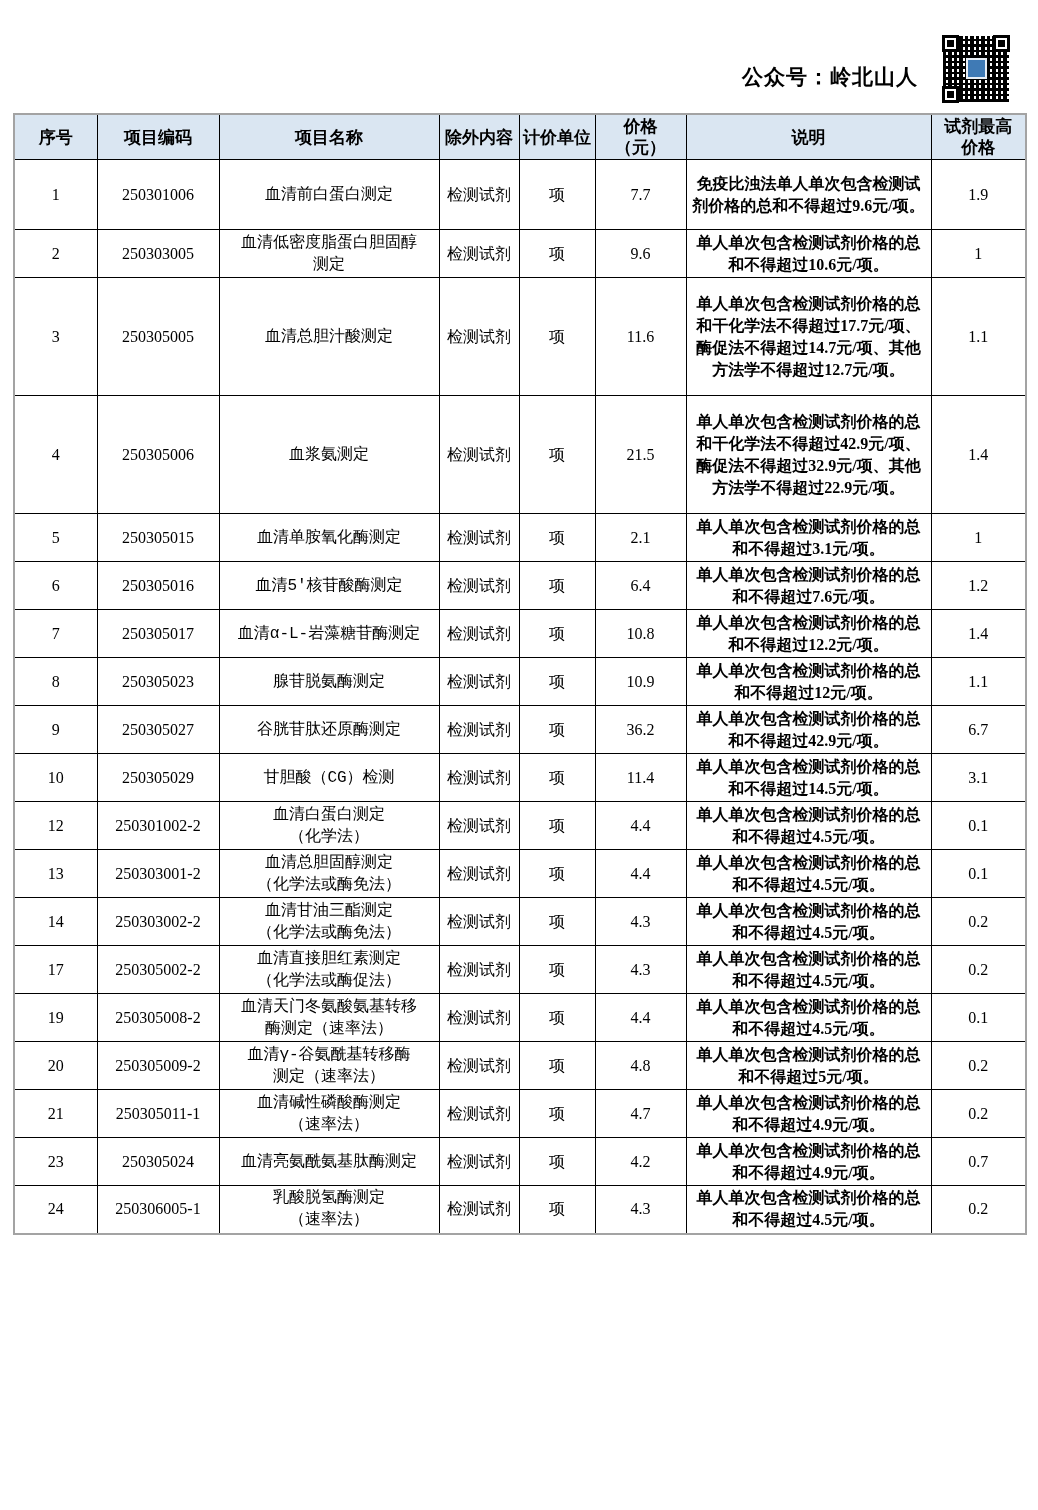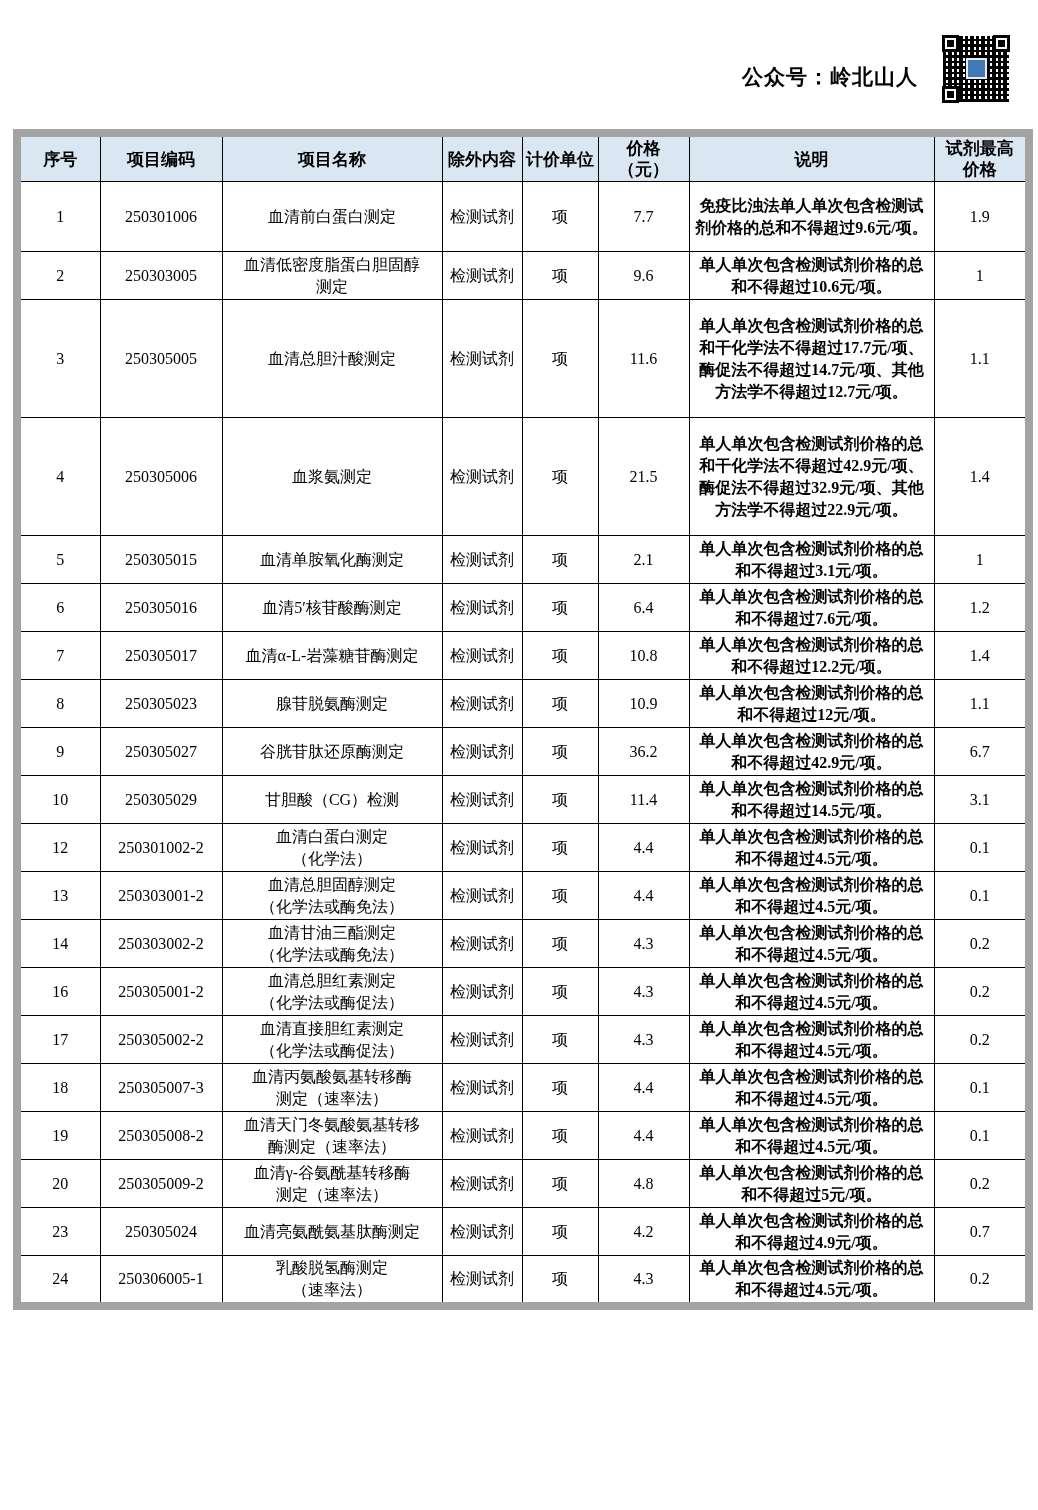--- a/index.html
+++ b/index.html
@@ -14,28 +14,28 @@
   .qr-pattern{position:absolute;inset:1px;
     background-image:
       repeating-linear-gradient(0deg,#000 0 3px,transparent 3px 6px,#000 6px 8px,transparent 8px 11px),
       repeating-linear-gradient(90deg,#000 0 3px,#fff 3px 5px,#000 5px 9px,#fff 9px 11px);}
   .finder{position:absolute;width:17px;height:17px;border:3px solid #000;background:#fff;box-sizing:border-box;}
   .finder::after{content:"";position:absolute;inset:2px;background:#000;}
   .finder.tl{top:0;left:0;} .finder.tr{top:0;right:0;} .finder.bl{bottom:0;left:0;}
   .qr-logo{position:absolute;left:24px;top:23px;width:21px;height:21px;background:#3f7ab5;border:2px solid #e8eef5;box-sizing:border-box;}
 
   
-  table.price-table{position:absolute;top:101px;left:13px;width:1012px;border-collapse:collapse;table-layout:fixed;
-    border:8px solid #a3a3a3;}
+  table.price-table{position:absolute;top:85px;left:13px;width:1012px;border-collapse:collapse;table-layout:fixed;
+    border:2px solid #a3a3a3;}
   .price-table th,.price-table td{border:1px solid #000;vertical-align:middle;text-align:center;
     padding:1px 3px;box-sizing:border-box;overflow:hidden;}
   .price-table thead th{background:#dae6f2;font-weight:bold;font-size:17px;line-height:21px;
     white-space:pre-line;height:42px;}
   .price-table td{font-size:16px;line-height:22px;}
-  .c-name{white-space:pre-line;}
+  .c-name{white-space:pre-line;font-family:Liberation Mono, monospace;}
   .c-note{text-align:left;padding-left:4px;padding-right:2px;font-size:16.5px;line-height:23px;font-weight:bold;}
   tbody tr{height:48px;}
   tbody tr:nth-child(1){height:70px;}
   tbody tr:nth-child(3),tbody tr:nth-child(4){height:118px;}
 </style>
 </head>
 <body>
 
 <div class="page">
 
@@ -204,53 +204,31 @@
       <td class="c-code">250303002-2</td>
       <td class="c-name">血清甘油三酯测定
 （化学法或酶免法）</td>
       <td class="c-exc">检测试剂</td>
       <td class="c-unit">项</td>
       <td class="c-price">4.3</td>
       <td class="c-note">单人单次包含检测试剂价格的总和不得超过4.5元/项。</td>
       <td class="c-max">0.2</td>
     </tr>
         <tr>
-      <td class="c-no">16</td>
-      <td class="c-code">250305001-2</td>
-      <td class="c-name">血清总胆红素测定
-（化学法或酶促法）</td>
-      <td class="c-exc">检测试剂</td>
-      <td class="c-unit">项</td>
-      <td class="c-price">4.3</td>
-      <td class="c-note">单人单次包含检测试剂价格的总和不得超过4.5元/项。</td>
-      <td class="c-max">0.2</td>
-    </tr>
-        <tr>
       <td class="c-no">17</td>
       <td class="c-code">250305002-2</td>
       <td class="c-name">血清直接胆红素测定
 （化学法或酶促法）</td>
       <td class="c-exc">检测试剂</td>
       <td class="c-unit">项</td>
       <td class="c-price">4.3</td>
       <td class="c-note">单人单次包含检测试剂价格的总和不得超过4.5元/项。</td>
       <td class="c-max">0.2</td>
     </tr>
         <tr>
-      <td class="c-no">18</td>
-      <td class="c-code">250305007-3</td>
-      <td class="c-name">血清丙氨酸氨基转移酶
-测定（速率法）</td>
-      <td class="c-exc">检测试剂</td>
-      <td class="c-unit">项</td>
-      <td class="c-price">4.4</td>
-      <td class="c-note">单人单次包含检测试剂价格的总和不得超过4.5元/项。</td>
-      <td class="c-max">0.1</td>
-    </tr>
-        <tr>
       <td class="c-no">19</td>
       <td class="c-code">250305008-2</td>
       <td class="c-name">血清天门冬氨酸氨基转移
 酶测定（速率法）</td>
       <td class="c-exc">检测试剂</td>
       <td class="c-unit">项</td>
       <td class="c-price">4.4</td>
       <td class="c-note">单人单次包含检测试剂价格的总和不得超过4.5元/项。</td>
       <td class="c-max">0.1</td>
     </tr>
@@ -259,20 +237,31 @@
       <td class="c-code">250305009-2</td>
       <td class="c-name">血清γ-谷氨酰基转移酶
 测定（速率法）</td>
       <td class="c-exc">检测试剂</td>
       <td class="c-unit">项</td>
       <td class="c-price">4.8</td>
       <td class="c-note">单人单次包含检测试剂价格的总和不得超过5元/项。</td>
       <td class="c-max">0.2</td>
     </tr>
         <tr>
+      <td class="c-no">21</td>
+      <td class="c-code">250305011-1</td>
+      <td class="c-name">血清碱性磷酸酶测定
+（速率法）</td>
+      <td class="c-exc">检测试剂</td>
+      <td class="c-unit">项</td>
+      <td class="c-price">4.7</td>
+      <td class="c-note">单人单次包含检测试剂价格的总和不得超过4.9元/项。</td>
+      <td class="c-max">0.2</td>
+    </tr>
+        <tr>
       <td class="c-no">23</td>
       <td class="c-code">250305024</td>
       <td class="c-name">血清亮氨酰氨基肽酶测定</td>
       <td class="c-exc">检测试剂</td>
       <td class="c-unit">项</td>
       <td class="c-price">4.2</td>
       <td class="c-note">单人单次包含检测试剂价格的总和不得超过4.9元/项。</td>
       <td class="c-max">0.7</td>
     </tr>
         <tr>

